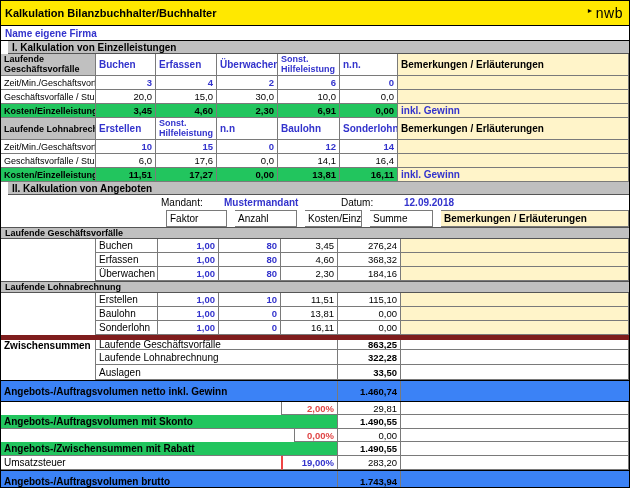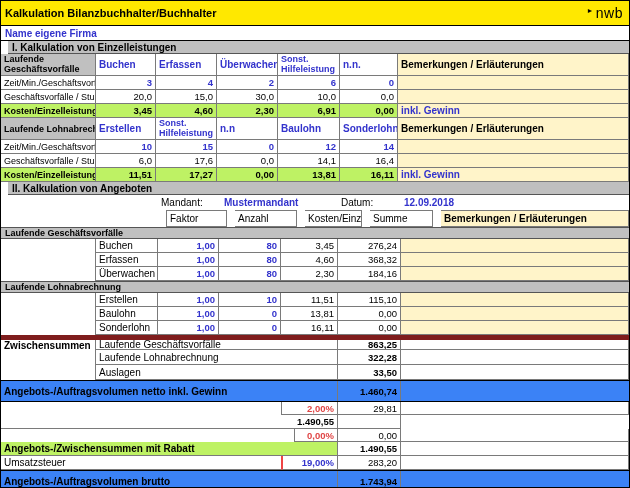--- a/index.html
+++ b/index.html
@@ -8,21 +8,21 @@
   .sheet { width:630px; height:488px; background:#fff; border:1px solid #000; overflow:hidden; }
 
   
   .c { border-right:1px solid #7a7a7a; border-bottom:1px solid #7a7a7a;
        display:flex; align-items:center; padding:0 3px; overflow:hidden; white-space:nowrap; }
   .num { justify-content:flex-end; font-size:9.5px; }
   .b { font-weight:bold; }
   .blue { color:#3333CC; font-weight:bold; }
   .red  { color:#E04545; font-weight:bold; }
   .yell { background:#FFF4C9; }
-  .lgray{ background:#bef264; }
+  .lgray{ background:#22c55e; }
   .gray { background:#3b82f6; }
   .wrap { white-space:normal; line-height:1.05; font-size:9px; }
 
   
   .titlebar { height:25px; background:#FFE800; border-bottom:1px solid #000;
               display:flex; align-items:center; justify-content:space-between; padding:0 6px 0 4px; }
   .title { font-weight:bold; font-size:11px; }
   .logo { font-weight:normal; font-size:14px; letter-spacing:.5px; display:flex; align-items:flex-start; line-height:1; }
   .logo .tri { font-size:7px; margin:1px 2px 0 0; }
   .firmrow { height:15px; border-bottom:1px solid #000; display:flex; align-items:center; padding:0 4px; }
@@ -252,20 +252,21 @@
   </div>
 
   <div class="prow">
     <div></div>
     <div class="c num red" style="border-left:1px solid #7a7a7a;">2,00%</div>
     <div class="c num">29,81</div>
     <div class="c"></div>
   </div>
 
   <div class="brow sm">
+    <div class="c b lgray">Angebots-/Auftragsvolumen mit Skonto</div>
     <div class="c num b">1.490,55</div>
     <div class="c"></div>
   </div>
 
   <div class="prow">
     <div></div>
     <div class="c num red" style="border-left:1px solid #7a7a7a;margin-left:13px;">0,00%</div>
     <div class="c num">0,00</div>
     <div class="c"></div>
   </div>

